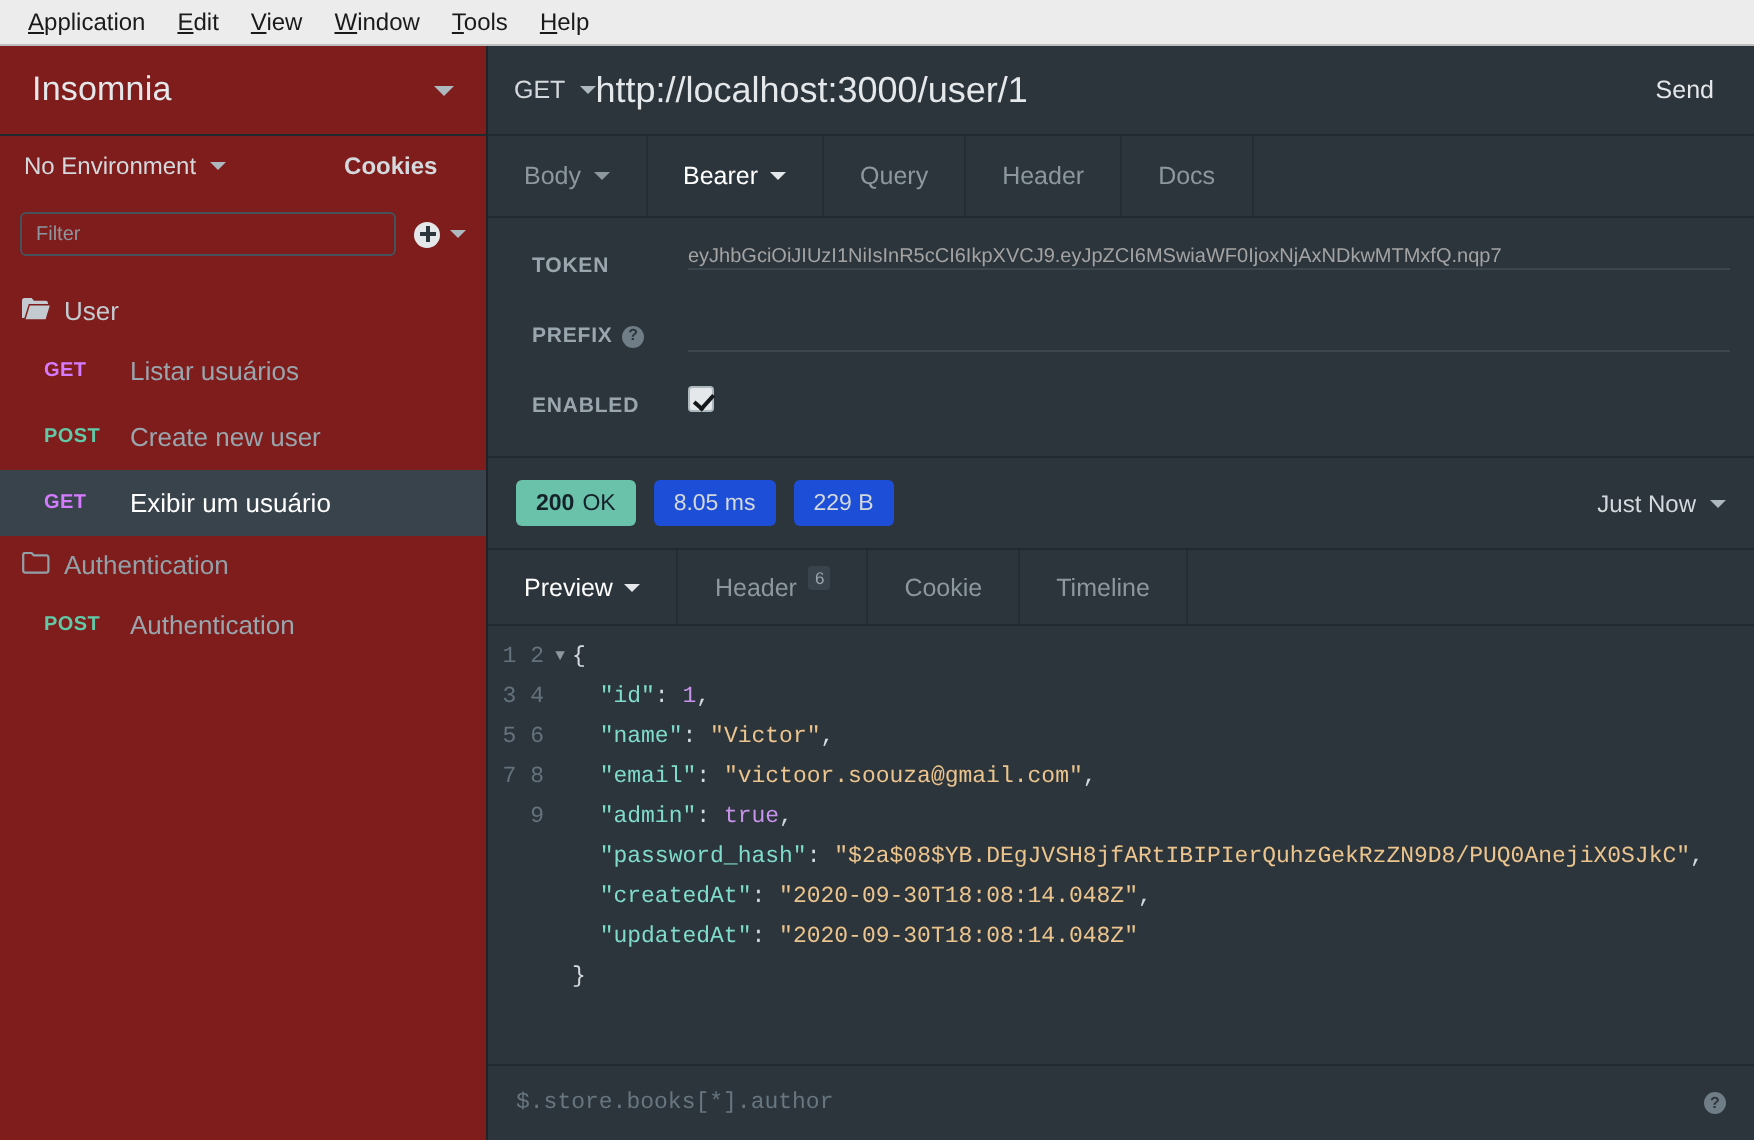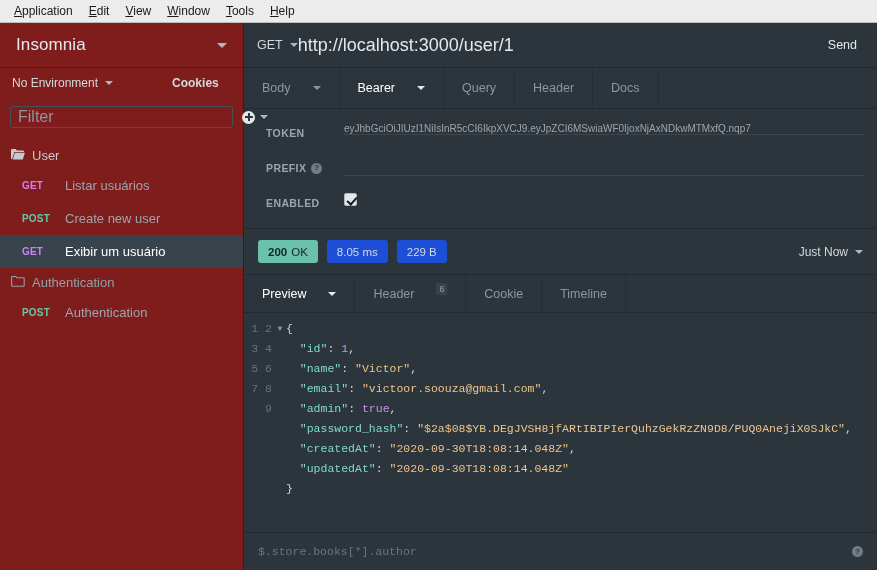--- a/index.html
+++ b/index.html
@@ -56,21 +56,21 @@
   .env-row .cookies { margin-left: 52px; color: #d3d9dc; font-weight: bold; }
 
   .filter-row {
     height: 38px; flex: 0 0 38px;
     display: flex; align-items: center; padding: 0 10px; gap: 9px;
   }
   .filter-input {
     flex: 1 1 auto; height: 22px;
     background: transparent;
     border: 1px solid #46525b; border-radius: 3px;
-    color: #d3d9dc; font-size: 16px;
+    color: #d3d9dc; font-size: 10px;
     padding: 0 7px;
     font-family: "Liberation Sans", sans-serif;
   }
   .filter-input::placeholder { color: #8c979e; }
   .plus-wrap { display: flex; align-items: center; gap: 5px; }
   .plus-icon {
     width: 13px; height: 13px; border-radius: 50%;
     background: #e4e8ea; position: relative; display: inline-block;
   }
   .plus-icon::before, .plus-icon::after {
@@ -116,21 +116,21 @@
     padding: 0 20px; height: 100%; cursor: pointer;
     font-family: "Liberation Sans", sans-serif;
   }
 
   .tabbar {
     height: 41px; flex: 0 0 41px;
     display: flex; align-items: stretch;
     border-bottom: 1px solid #222a30;
   }
   .tab {
-    display: flex; align-items: center; gap: 22px;
+    display: flex; align-items: center; gap: 6px;
     padding: 0 18px; font-size: 12.5px;
     color: #8c979e; border-right: 1px solid #262e34;
     cursor: pointer; white-space: nowrap;
   }
   .tab.active { color: #ffffff; }
   .tab .caret { border-top-color: #8c979e; }
   .tab.active .caret { border-top-color: #e4e8ea; }
 
   
   .auth-pane { flex: 0 0 110px; padding: 14px 0 0 22px; }

